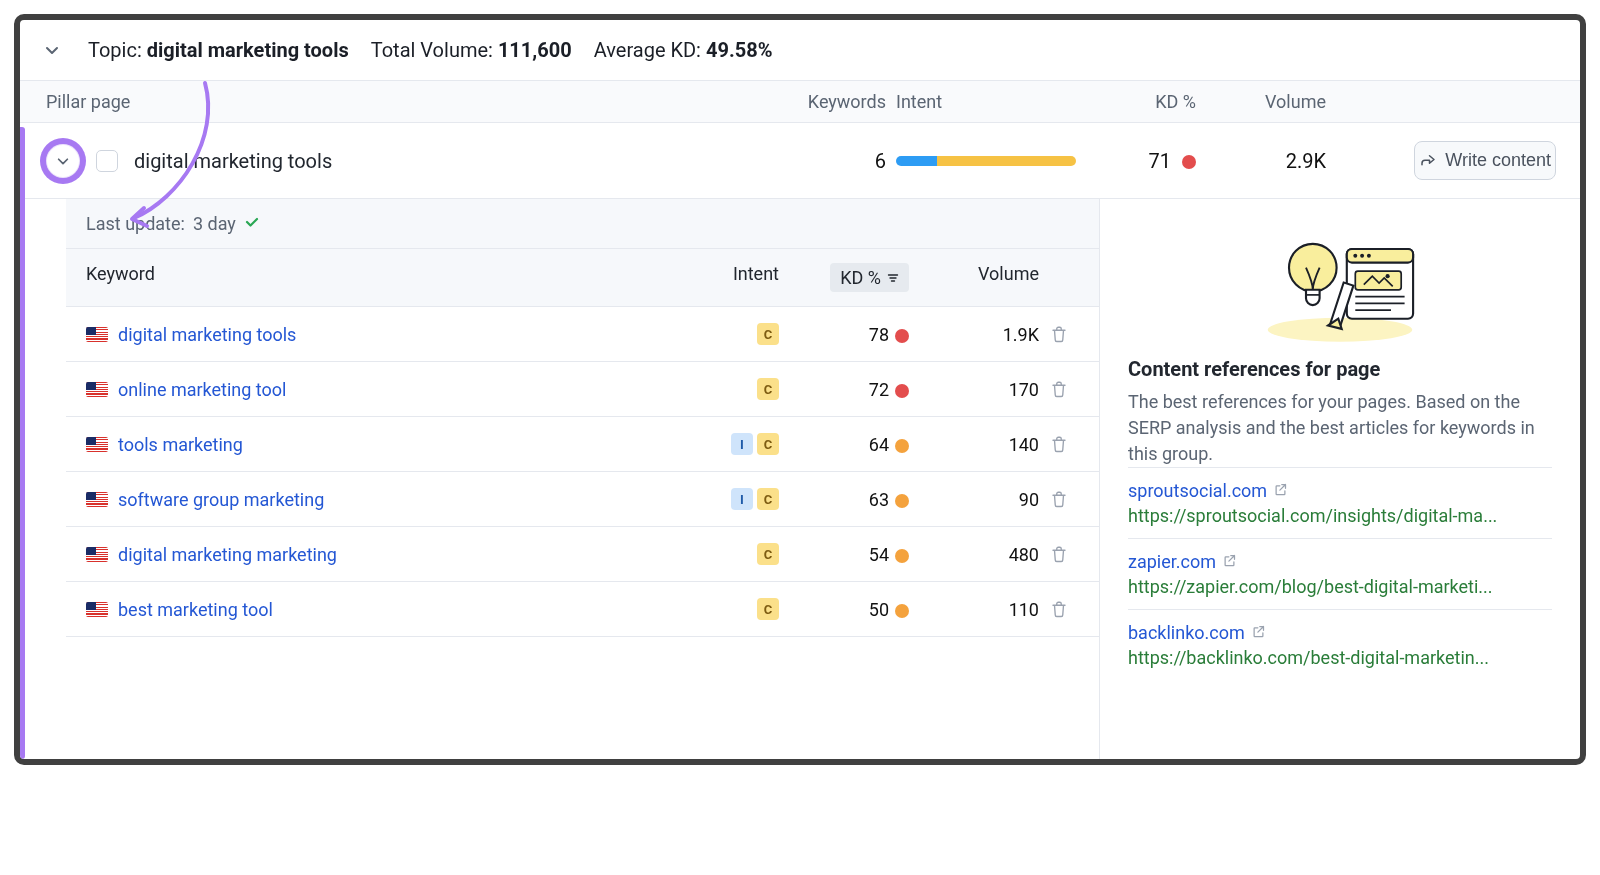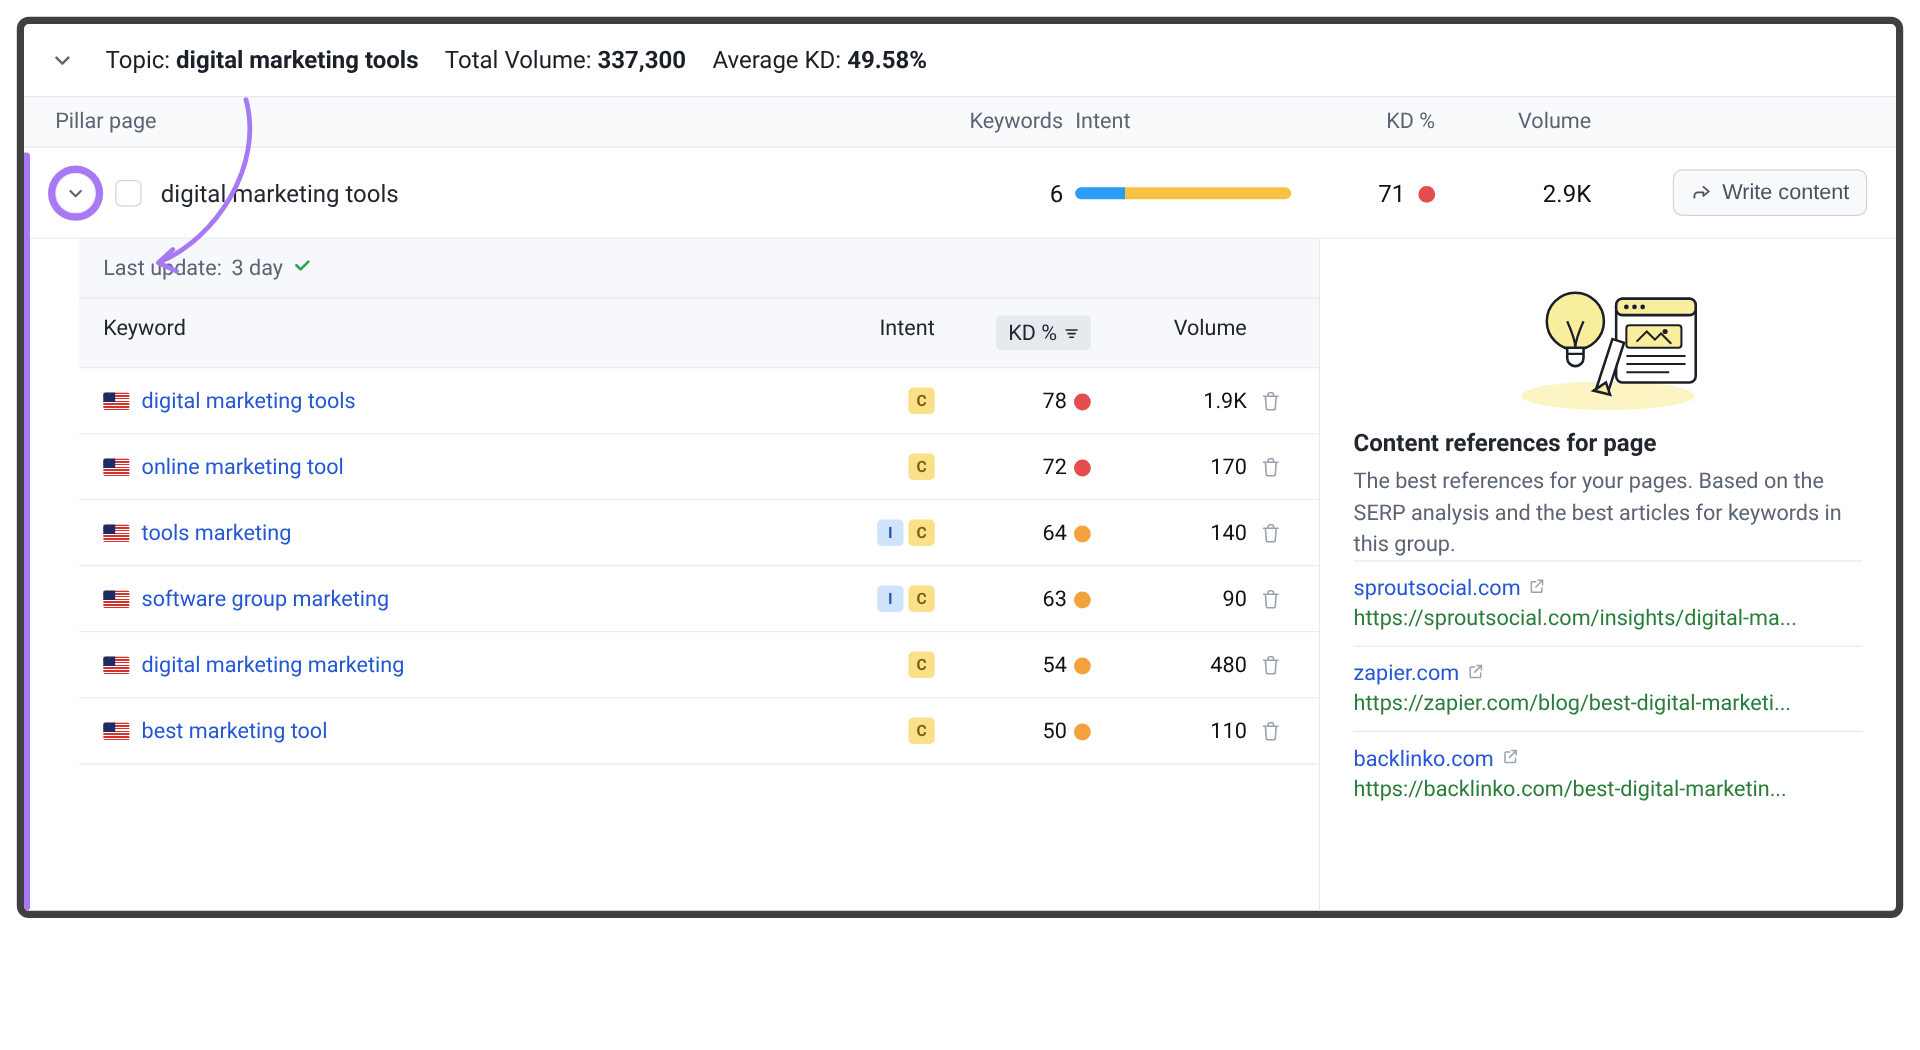--- a/index.html
+++ b/index.html
@@ -99,21 +99,21 @@
     vertical-align: middle;
     margin-left: 6px;
   }
   .dot-red { background: #e34d4d; }
   .dot-orange { background: #f4a23d; }
 
   .write-btn {
     display: inline-flex; align-items: center; gap: 8px;
     border: 1px solid #cfd5de;
     border-radius: 8px;
-    padding: 8px 14px;
+    padding: 8px 4px;
     font-size: 18px;
     color: #4a525e;
     background: #f7f9fb;
     cursor: pointer;
   }
 
   
   .detail {
     display: grid;
     grid-template-columns: 1fr 480px;
@@ -247,21 +247,21 @@
       <svg width="16" height="16" viewBox="0 0 16 16">
           <path d="M3 6l5 5 5-5" fill="none" stroke="currentColor" stroke-width="2" stroke-linecap="round" stroke-linejoin="round"></path>
         </svg>
     </div>
     <div class="lbl">
       <span>Topic:</span>
       <strong>digital marketing tools</strong>
     </div>
     <div class="lbl">
       <span>Total Volume:</span>
-      <strong>337,300</strong>
+      <strong>111,600</strong>
     </div>
     <div class="lbl">
       <span>Average KD:</span>
       <strong>49.58%</strong>
     </div>
 
     <svg class="arrow-svg" viewBox="0 0 120 170">
       <path d="M85 5 C 100 60, 60 120, 14 140" stroke="#a779f2" stroke-width="4" fill="none" stroke-linecap="round"></path>
       <path d="M24 130 L12 141 L27 148" stroke="#a779f2" stroke-width="4" fill="none" stroke-linecap="round" stroke-linejoin="round"></path>
     </svg>

